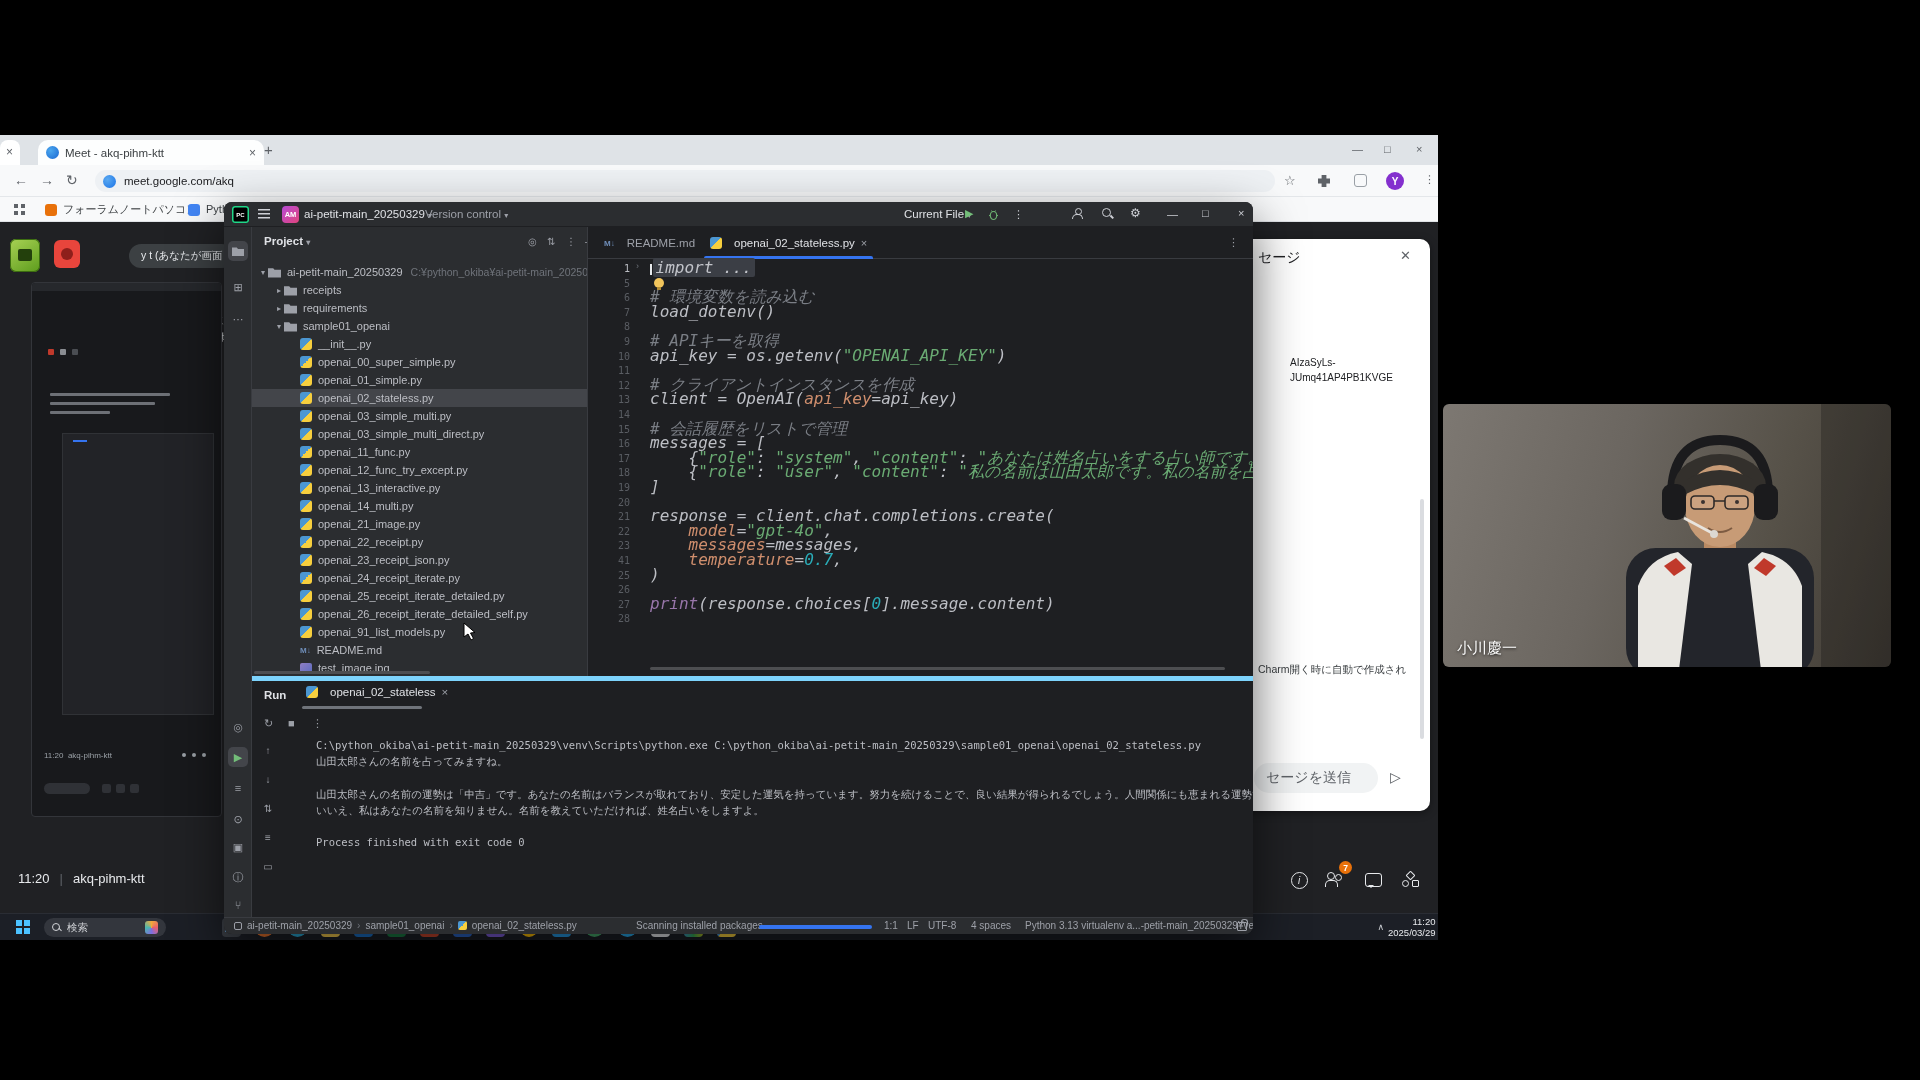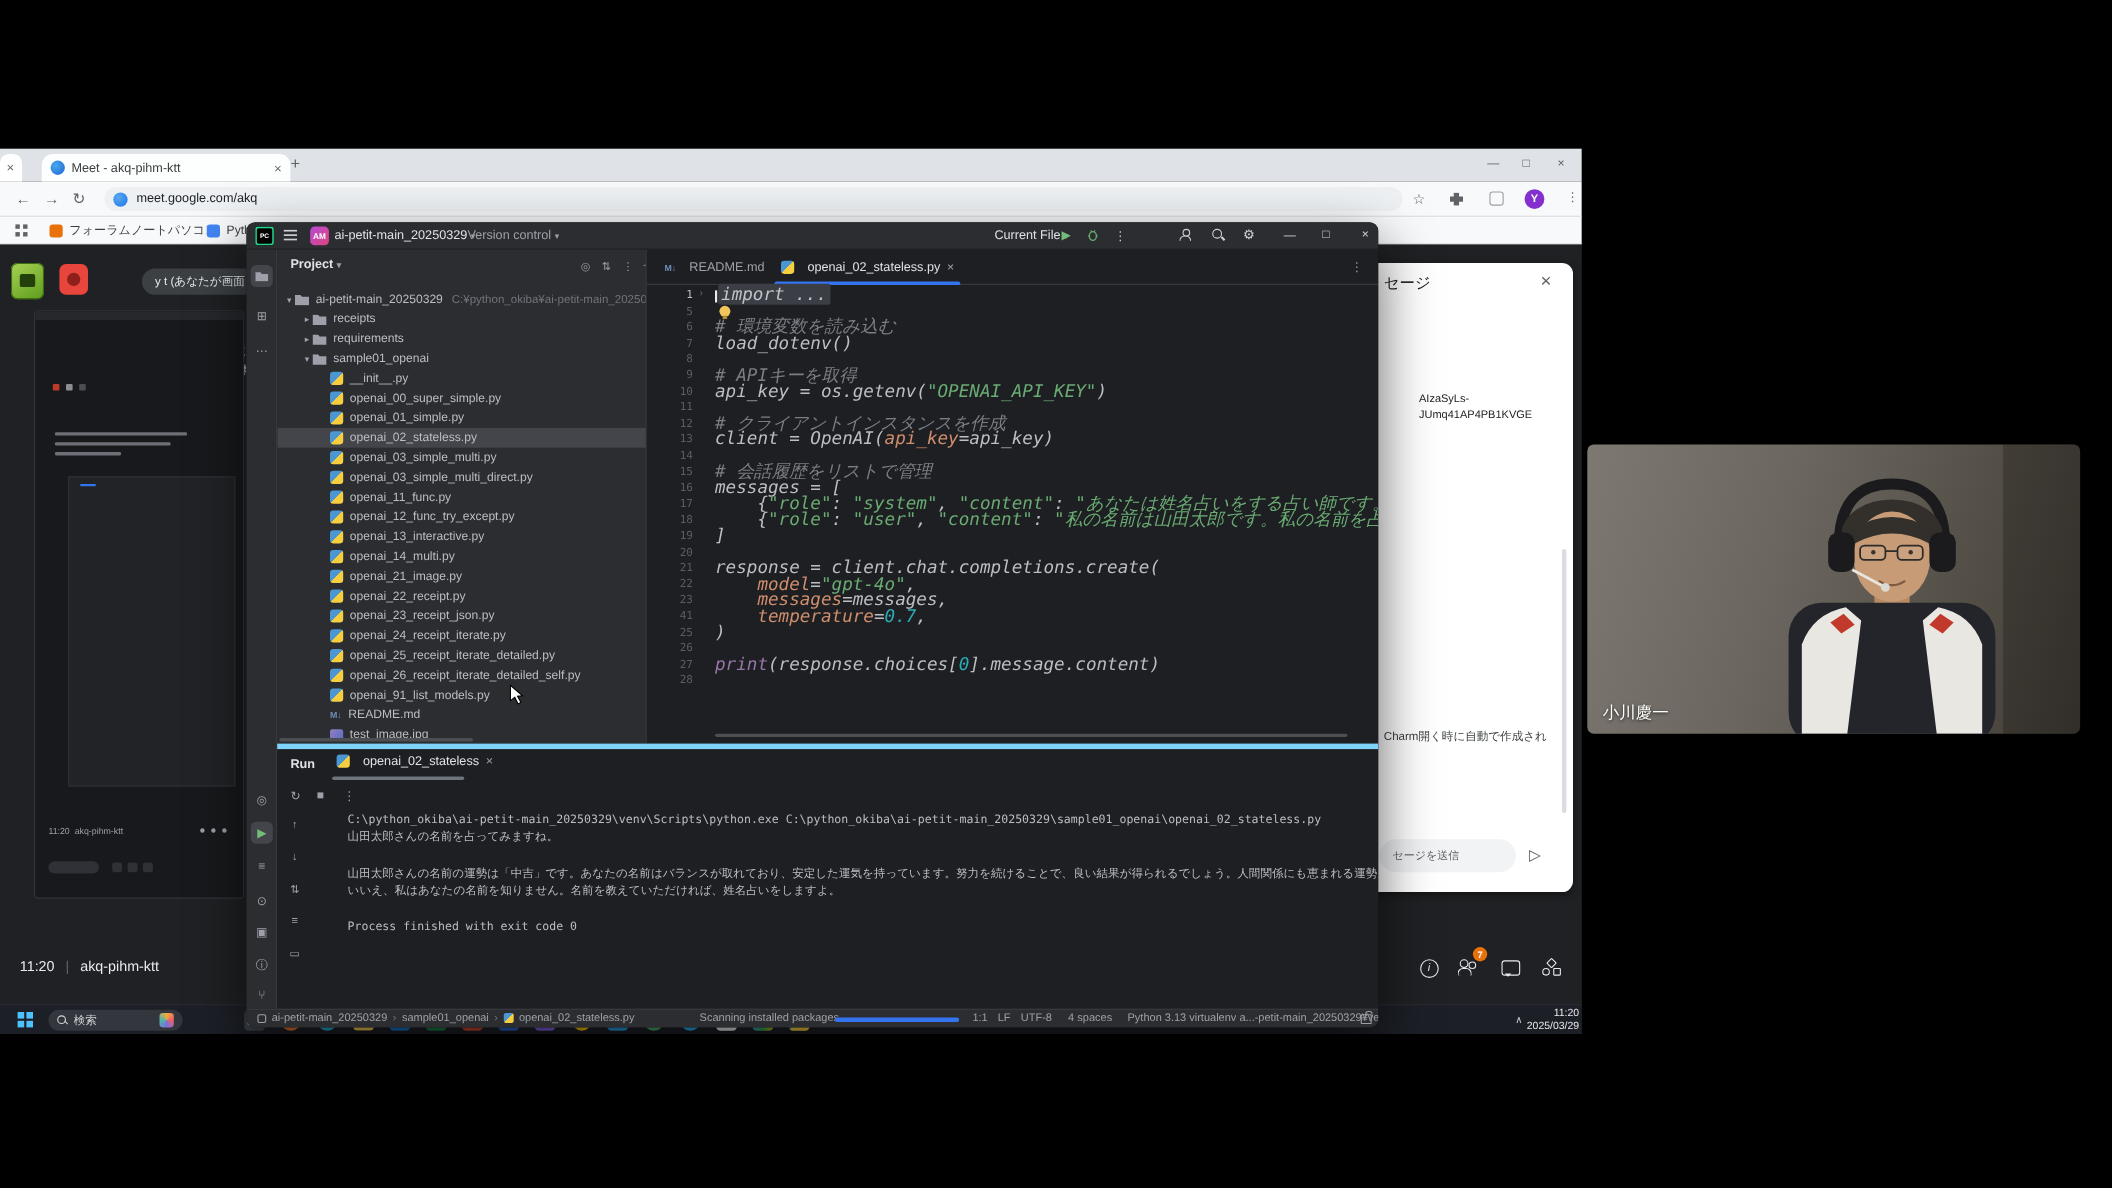--- a/index.html
+++ b/index.html
@@ -76,21 +76,21 @@
          font-size:8.5px;display:flex;align-items:center;justify-content:center;font-weight:bold;}
   
   #chatpanel{left:1240px;top:104px;width:190px;height:572px;background:#fff;border-radius:10px;box-shadow:0 2px 8px rgba(0,0,0,.4);}
   .chat-title{left:18px;top:10px;font-size:14px;color:#202124;}
   .chat-x{left:160px;top:9px;font-size:13px;color:#5f6368;}
   .chat-info{left:6px;top:52px;width:172px;height:62px;background:#f1f3f4;border-radius:8px;}
   .chat-info-line{font-size:10.5px;color:#5f6368;line-height:16px;white-space:nowrap;padding-left:12px;}
   .chat-msg{left:18px;font-size:10px;color:#202124;white-space:nowrap;margin-left:32px;}
   .chat-msg2{left:18px;font-size:10.5px;color:#3c4043;white-space:nowrap;}
   .chat-input{left:14px;top:524px;width:124px;height:30px;border-radius:15px;background:#f1f3f4;
-      display:flex;align-items:center;padding:0 12px;box-sizing:border-box;font-size:10px;color:#5f6368;white-space:nowrap;overflow:hidden;font-family:Liberation Mono, monospace;}
+      display:flex;align-items:center;padding:0 12px;box-sizing:border-box;font-size:14px;color:#5f6368;white-space:nowrap;overflow:hidden;font-family:Liberation Mono, monospace;}
   .chat-send{left:150px;top:530px;font-size:14px;color:#5f6368;}
   .chat-scroll{left:180px;top:260px;width:4px;height:240px;background:#dadce0;border-radius:2px;}
   
   #taskbar{left:0;top:778px;width:1438px;height:27px;background:#1c1f26;border-top:1px solid #2a2d34;box-sizing:border-box;}
   .winlogo{left:16px;top:6px;width:14px;height:14px;
      background:linear-gradient(#4cc2ff,#4cc2ff) 0 0/6px 6px no-repeat,linear-gradient(#4cc2ff,#4cc2ff) 8px 0/6px 6px no-repeat,
      linear-gradient(#4cc2ff,#4cc2ff) 0 8px/6px 6px no-repeat,linear-gradient(#4cc2ff,#4cc2ff) 8px 8px/6px 6px no-repeat;}
   .searchpill{left:44px;top:4px;width:122px;height:19px;background:#33363d;border-radius:10px;
       display:flex;align-items:center;padding:0 8px;box-sizing:border-box;gap:6px;}
   .mag{position:relative;width:9px;height:9px;}

